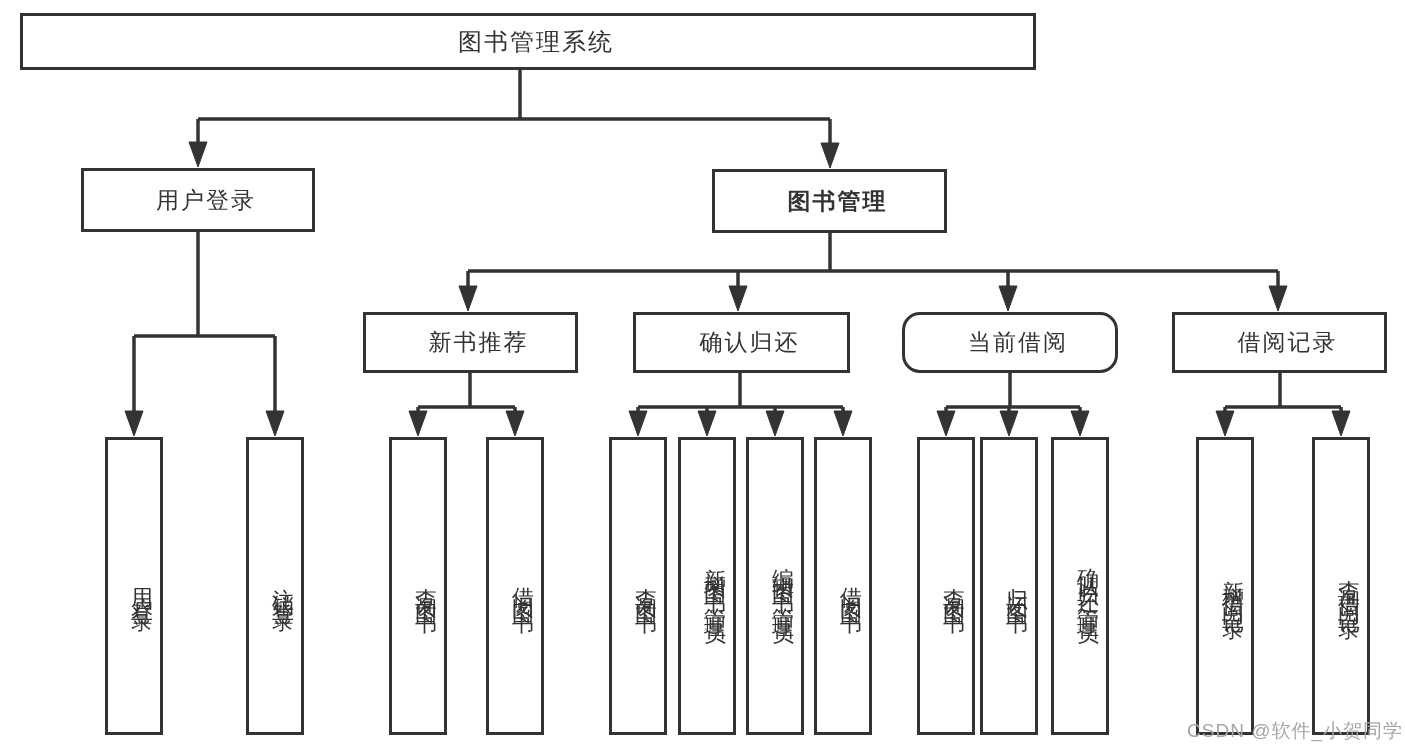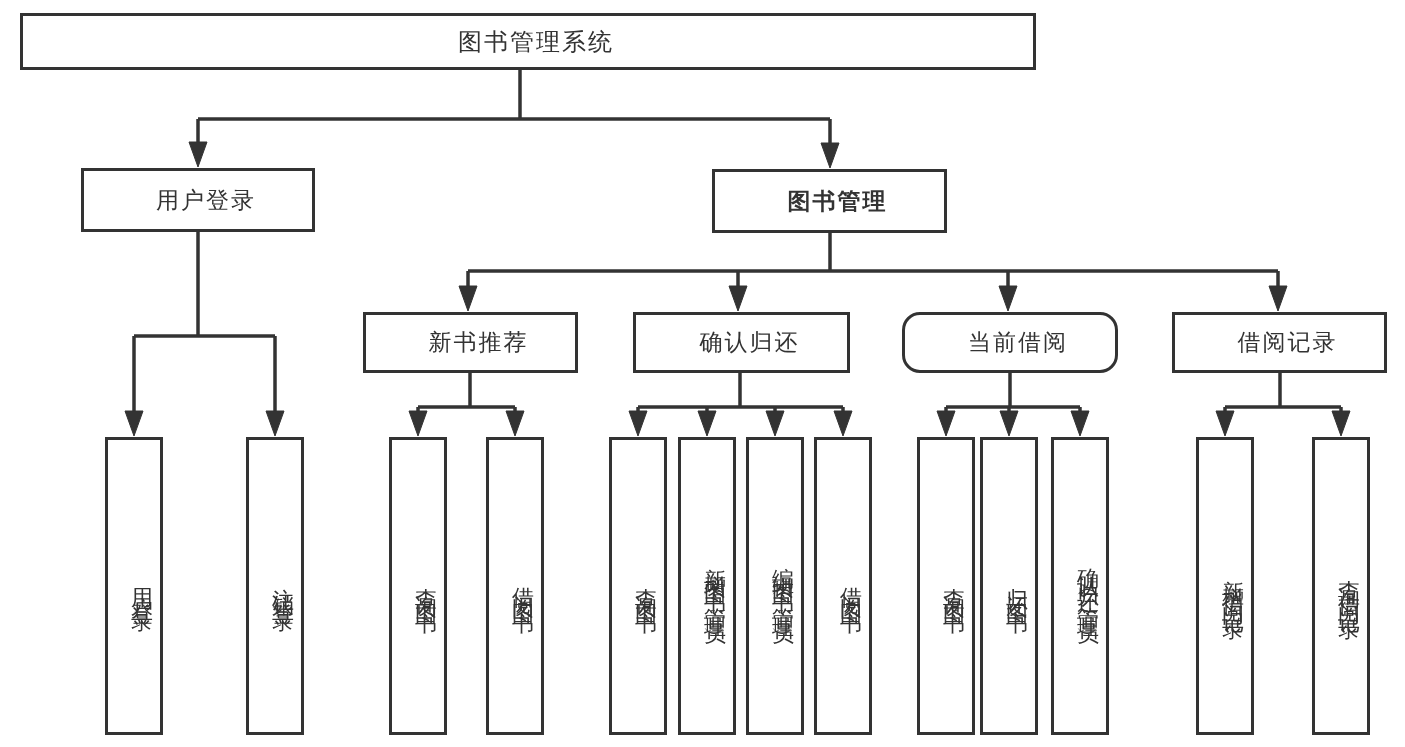--- a/index.html
+++ b/index.html
@@ -221,14 +221,15 @@
   <div class="node v leaf n-f11">
     <span class="label">确认归还（管理员）</span>
   </div>
   <div class="node v leaf n-f12">
     <span class="label">新增借阅记录</span>
   </div>
   <div class="node v leaf n-f13">
     <span class="label">查询借阅记录</span>
   </div>
 
+  <div id="watermark">CSDN @软件_小贺同学</div>
 
 </div>
 
 </body></html>

